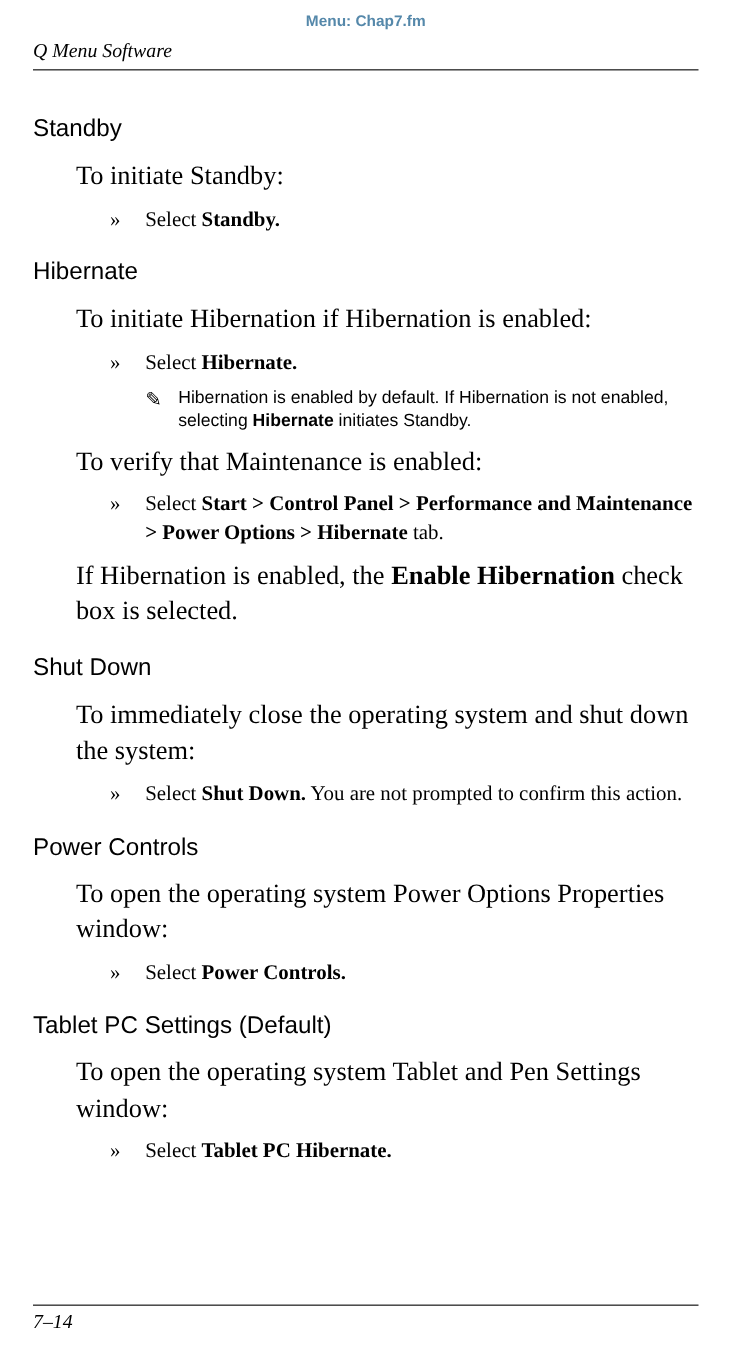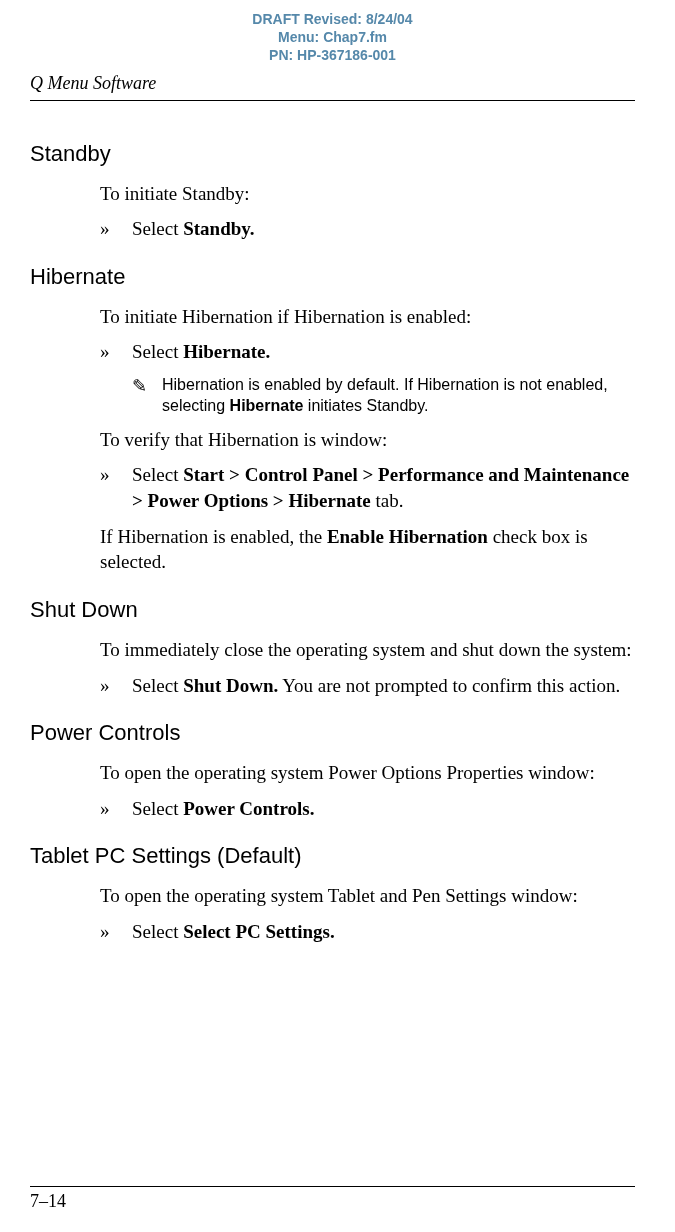--- a/index.html
+++ b/index.html
@@ -32,22 +32,22 @@
       margin-bottom: 40px;
     }
     .section-heading {
       font-family: Arial, sans-serif;
       font-weight: normal;
       font-size: 22px;
       margin-bottom: 14px;
       margin-top: 22px;
     }
     .body-text {
-      font-size: 19px;
-      margin-left: 70px;
+      font-size: 24px;
+      margin-left: 39px;
       margin-bottom: 10px;
       line-height: 1.35;
     }
     .bullet-row {
       display: flex;
       margin-left: 70px;
       margin-bottom: 10px;
       font-size: 19px;
       line-height: 1.35;
     }
@@ -87,42 +87,41 @@
     }
     .footer-area {
       position: absolute;
       bottom: 20px;
       left: 30px;
       right: 40px;
     }
     .footer-line {
       display: flex;
       justify-content: space-between;
+      font-style: italic;
       font-size: 18px;
     }
     .footer-right {
       color: #3366aa;
     }
     .footer-confidential {
       text-align: center;
       color: #5588aa;
       font-family: Arial, sans-serif;
       font-weight: bold;
       font-size: 14px;
       line-height: 1.3;
       margin-top: 6px;
     }
   </style>
 </head>
 <body>
 
 <div class="draft-header">
-  <div>DRAFT Revised: 8/24/04</div>
   <div>Menu: Chap7.fm</div>
-  <div>PN: HP-367186-001</div>
 </div>
 
 <div class="page-header">Q Menu Software</div>
 
 <div class="section-heading">Standby</div>
 <div class="body-text">To initiate Standby:</div>
 <div class="bullet-row">
   <div class="bullet-marker">»</div>
   <div class="bullet-content">
     <span>Select </span><span class="bold">Standby.</span>
@@ -136,21 +135,21 @@
   <div class="bullet-content">
     <span>Select </span><span class="bold">Hibernate.</span>
   </div>
 </div>
 <div class="note-row">
   <div class="note-icon">✎</div>
   <div class="note-content">
     <span>Hibernation is enabled by default. If Hibernation is not enabled, selecting </span><span class="sans-bold">Hibernate</span><span> initiates Standby.</span>
   </div>
 </div>
-<div class="body-text">To verify that Hibernation is window:</div>
+<div class="body-text">To verify that Maintenance is enabled:</div>
 <div class="bullet-row">
   <div class="bullet-marker">»</div>
   <div class="bullet-content">
     <span>Select </span><span class="bold">Start &gt; Control Panel &gt; Performance and Maintenance &gt; Power Options &gt; Hibernate</span><span> tab.</span>
   </div>
 </div>
 <div class="body-text">
   <span>If Hibernation is enabled, the </span><span class="bold">Enable Hibernation</span><span> check box is selected.</span>
 </div>
 
@@ -170,21 +169,21 @@
   <div class="bullet-content">
     <span>Select </span><span class="bold"></span><span class="bold">Power Controls.</span>
   </div>
 </div>
 
 <div class="section-heading">Tablet PC Settings (Default)</div>
 <div class="body-text">To open the operating system Tablet and Pen Settings window:</div>
 <div class="bullet-row">
   <div class="bullet-marker">»</div>
   <div class="bullet-content">
-    <span>Select </span><span class="bold">Select PC Settings.</span>
+    <span>Select </span><span class="bold">Tablet PC Hibernate.</span>
   </div>
 </div>
 
 <div class="footer-area">
   <div class="footer-rule">
     <div class="footer-line">
       <span>7–14</span>
     </div>
   </div>
 </div>

